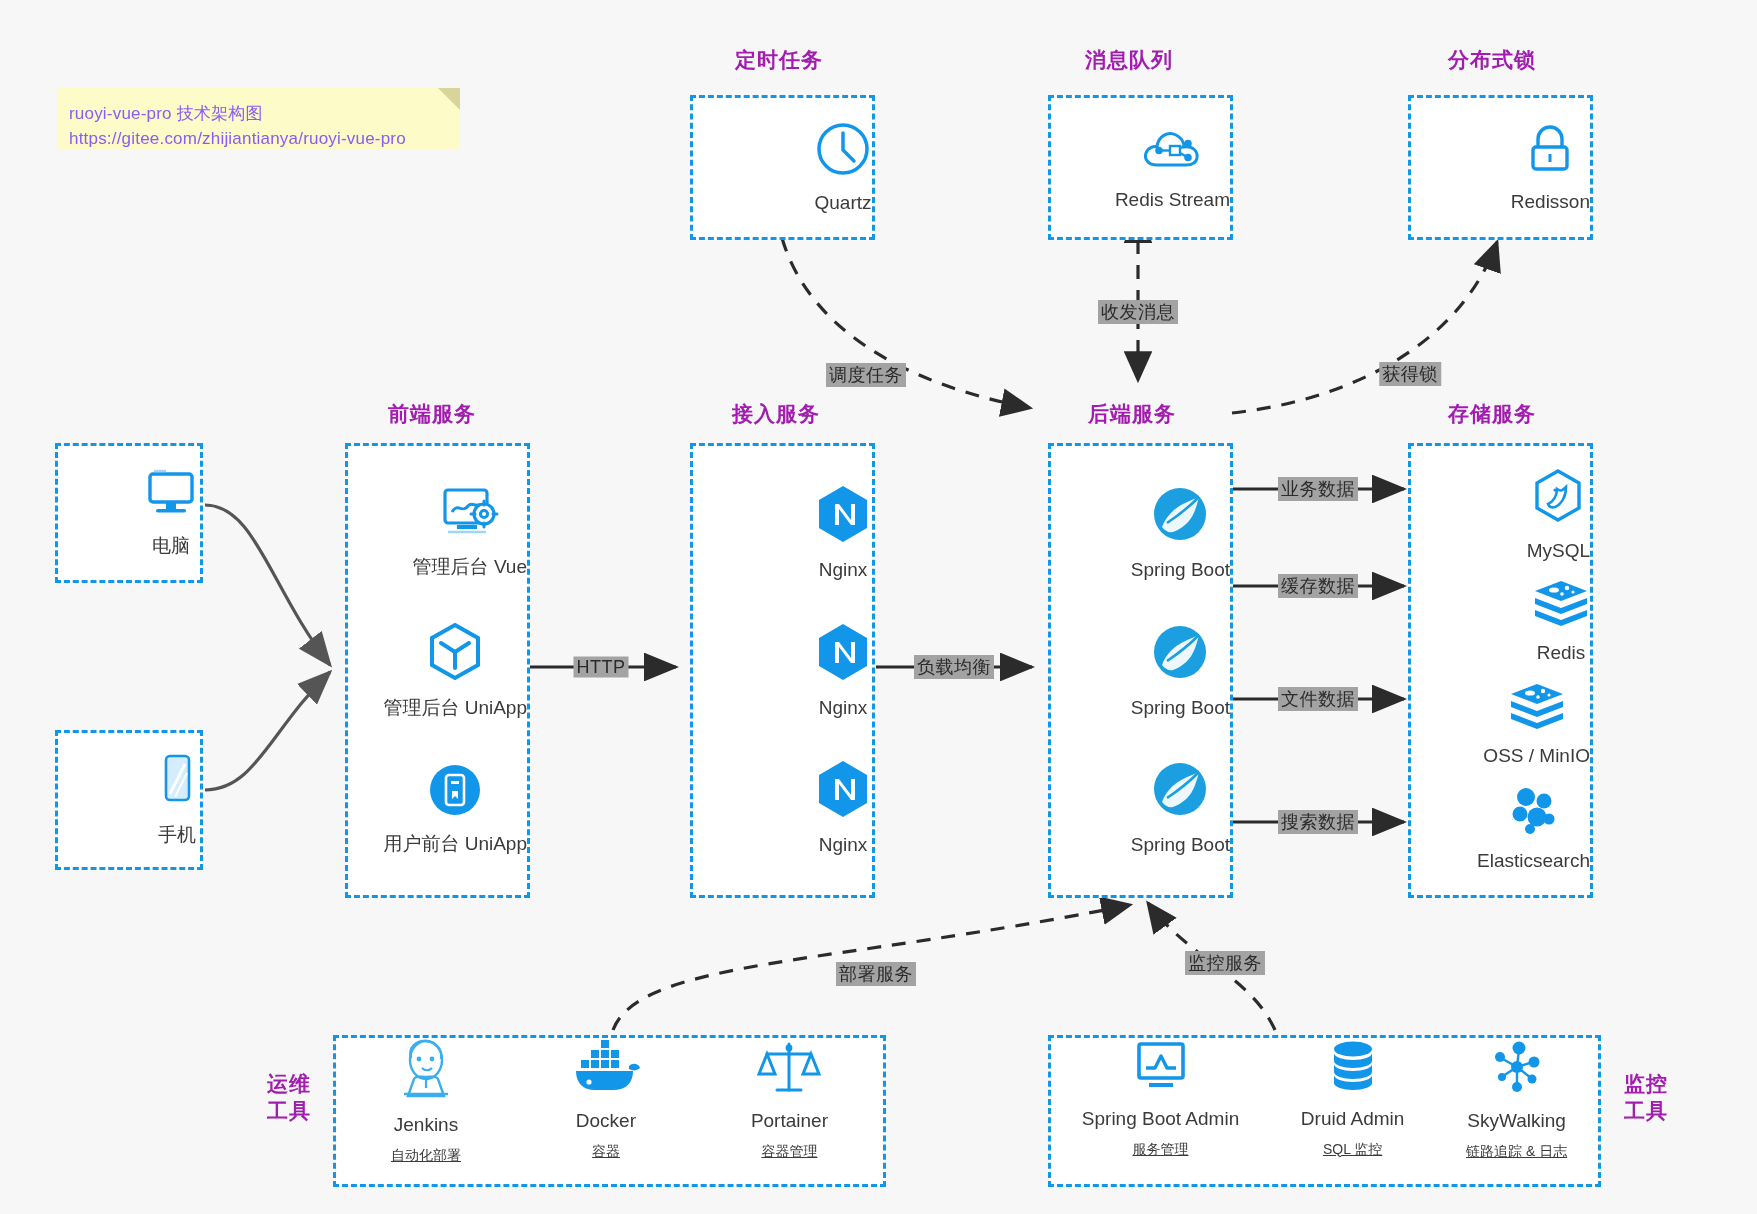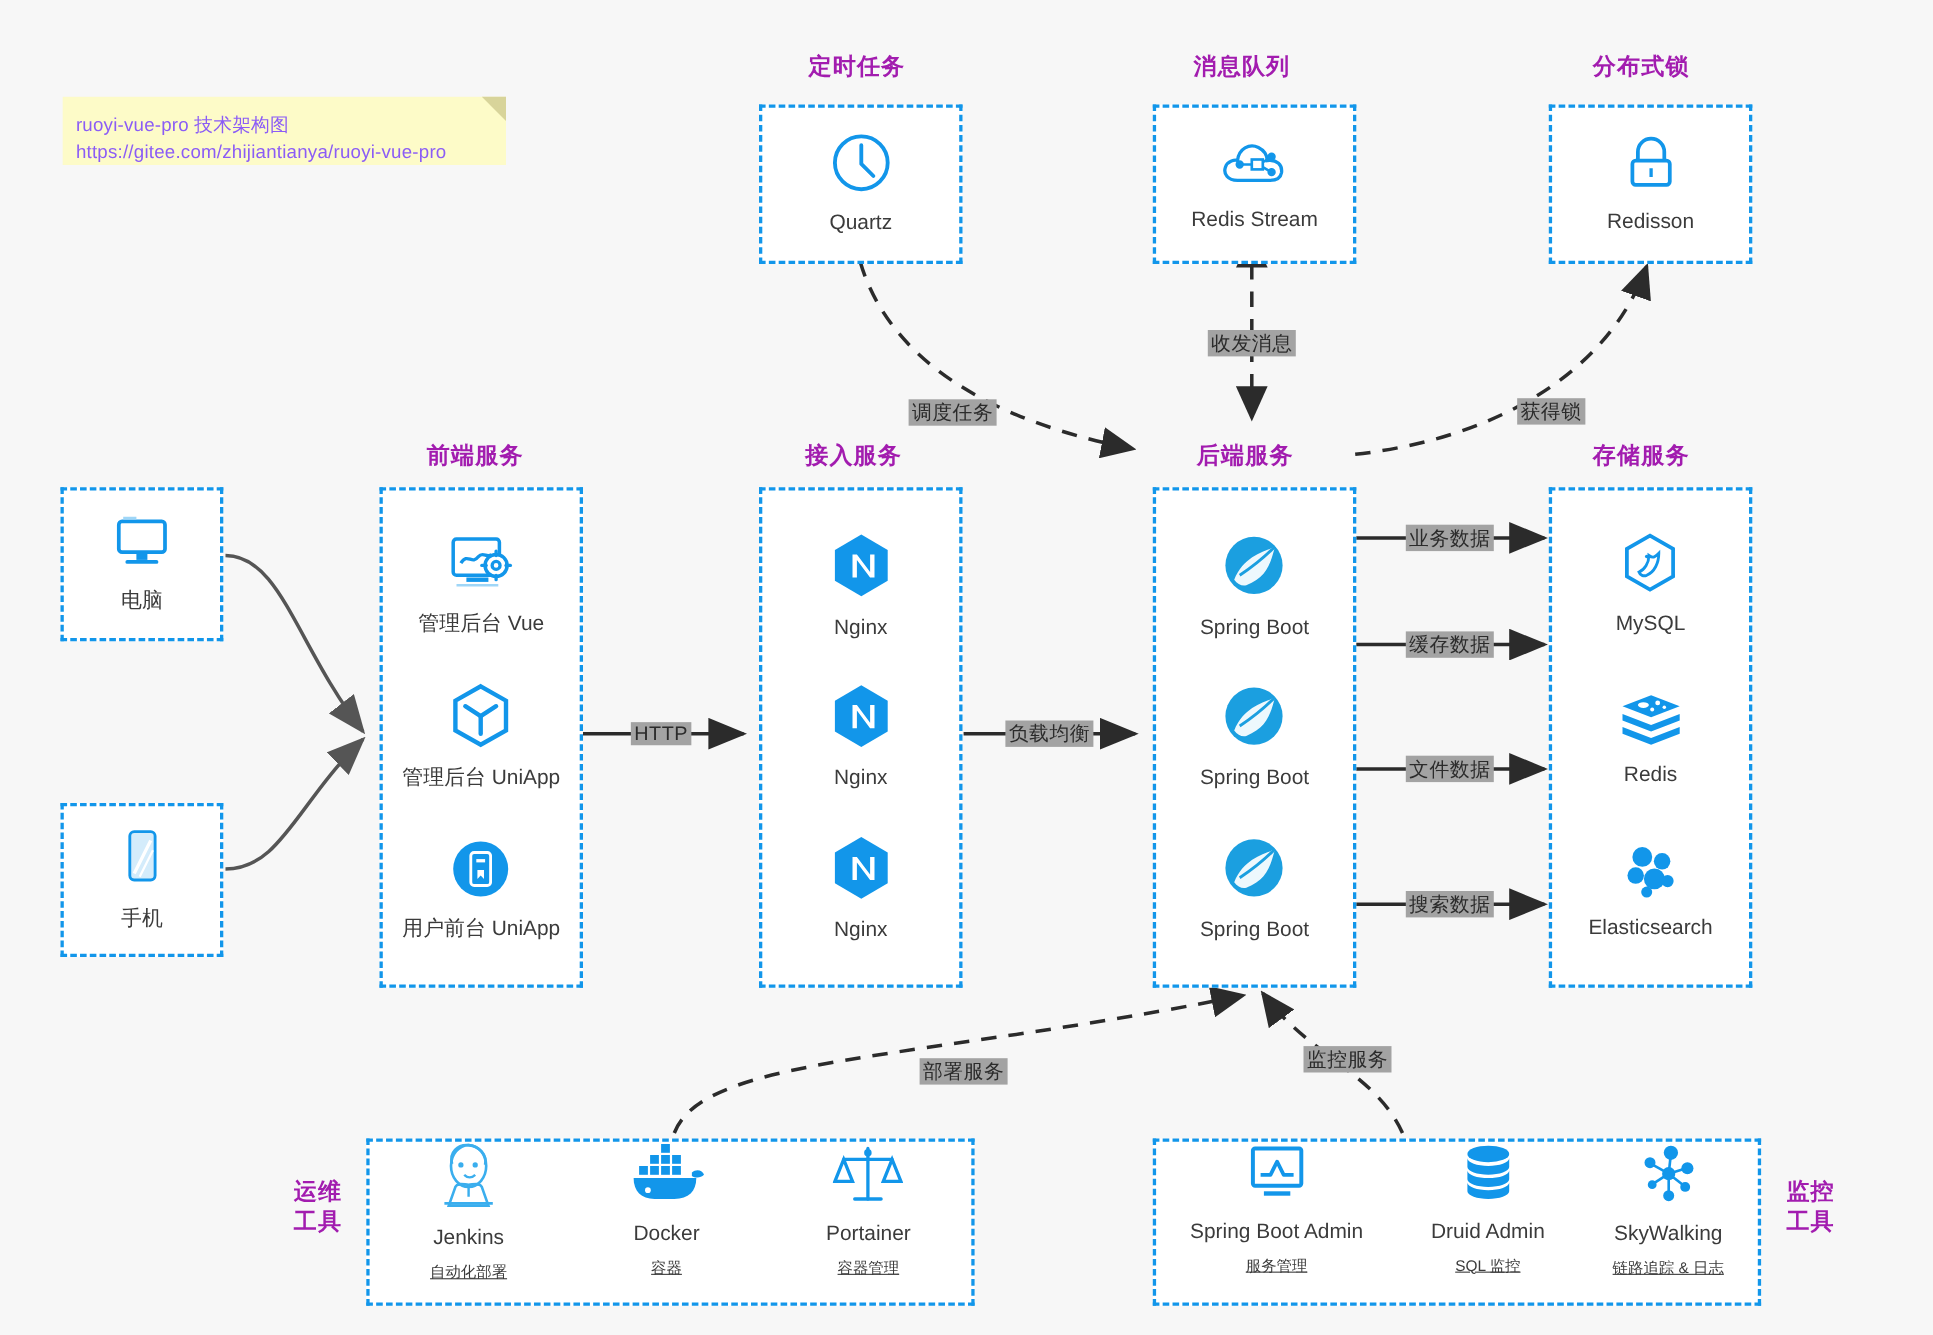--- a/index.html
+++ b/index.html
@@ -31,21 +31,21 @@
   }
   .cap.multi{line-height:1.3;text-align:center;}
 
   
   .box{
     position:absolute;
     border:3px dashed #1296ea;
     background:#ffffff;
     box-sizing:border-box;
   }
-  .box.col{display:flex;flex-direction:column;align-items:center;justify-content:space-around;}
+  .box.col{display:flex;flex-direction:column;align-items:flex-end;justify-content:space-around;}
   .box.row{display:flex;flex-direction:row;align-items:flex-start;justify-content:space-around;}
 
   .node{
     display:flex;flex-direction:column;align-items:center;justify-content:center;
     gap:8px;
   }
   .node .lbl{font-size:19px;color:#3b3b3b;text-align:center;white-space:nowrap;line-height:1.35;}
   .node .lbl2{font-size:14px;color:#3b3b3b;text-align:center;white-space:nowrap;line-height:1.35;text-decoration:underline;}
 
   .ic{display:block;}
@@ -321,20 +321,36 @@
             <circle cx="35" cy="10" r="2.2"></circle>
             <circle cx="30" cy="16" r="1.8"></circle>
             <circle cx="41" cy="14" r="1.6"></circle>
           </g>
         </svg>
       </span>
       <span class="lbl">Redis</span>
     </div>
     <div class="node">
       <span class="ic">
+        <svg width="58" height="50" viewBox="0 0 58 50">
+          <path d="M29 3 L55 13 L29 23 L3 13 Z" fill="#1296ea"></path>
+          <path d="M3 20 L29 30 L55 20 L55 26 L29 36 L3 26 Z" fill="#1296ea"></path>
+          <path d="M3 32 L29 42 L55 32 L55 38 L29 48 L3 38 Z" fill="#1296ea"></path>
+          <g fill="#ffffff">
+            <ellipse cx="22" cy="12" rx="5" ry="2.6"></ellipse>
+            <circle cx="35" cy="10" r="2.2"></circle>
+            <circle cx="30" cy="16" r="1.8"></circle>
+            <circle cx="41" cy="14" r="1.6"></circle>
+          </g>
+        </svg>
+      </span>
+      <span class="lbl">OSS / MinIO</span>
+    </div>
+    <div class="node">
+      <span class="ic">
         <svg width="56" height="52" viewBox="0 0 56 52">
           <g fill="#1296ea">
             <circle cx="20" cy="13" r="9"></circle>
             <circle cx="38" cy="17" r="7.5"></circle>
             <circle cx="14" cy="30" r="7.5"></circle>
             <circle cx="31" cy="33" r="9.5"></circle>
             <circle cx="43" cy="35" r="5.5"></circle>
             <circle cx="24" cy="45" r="5"></circle>
           </g>
         </svg>

